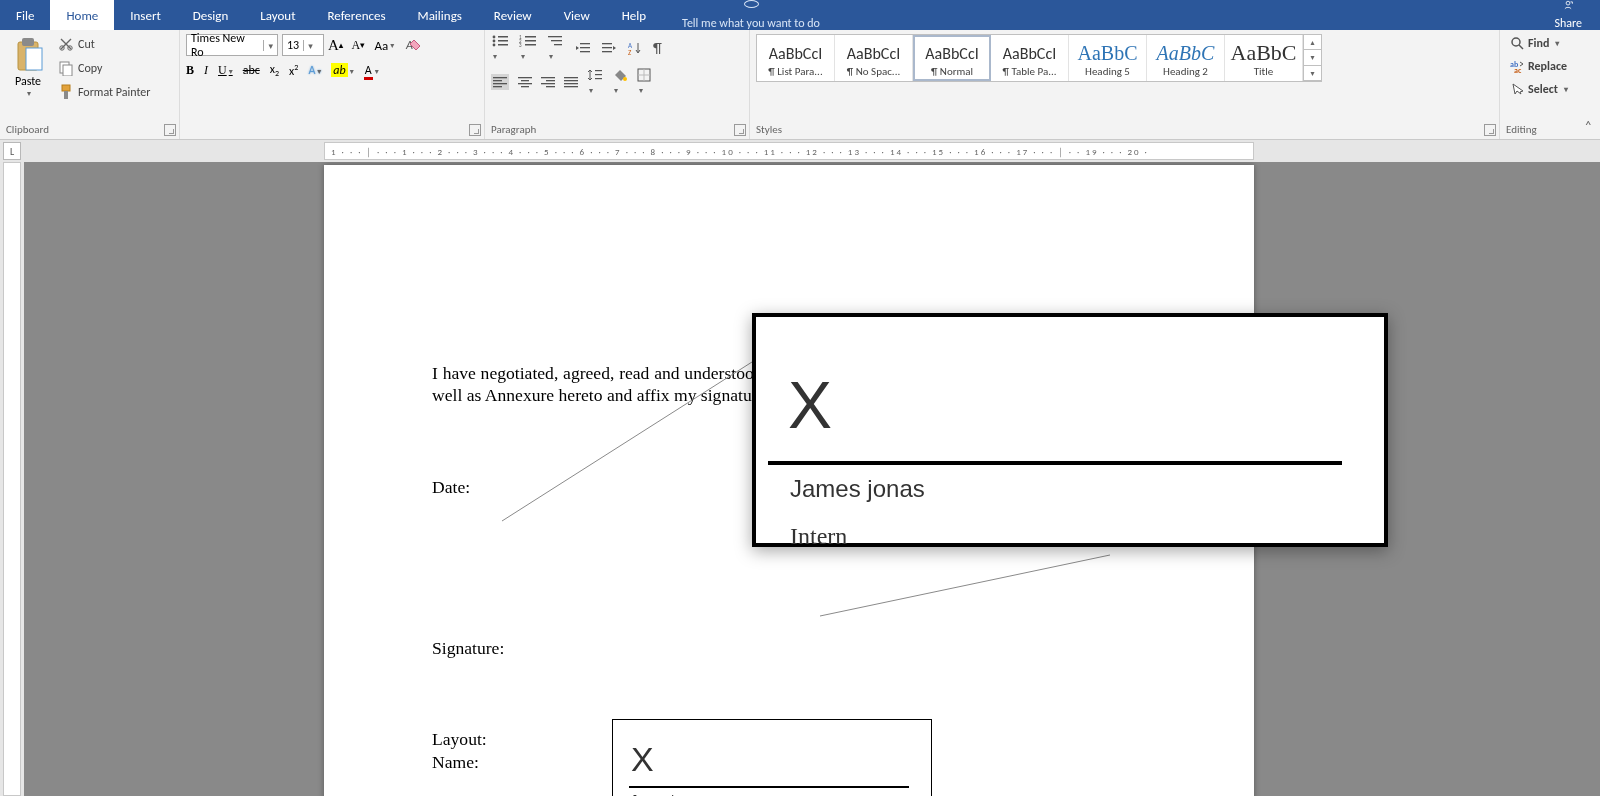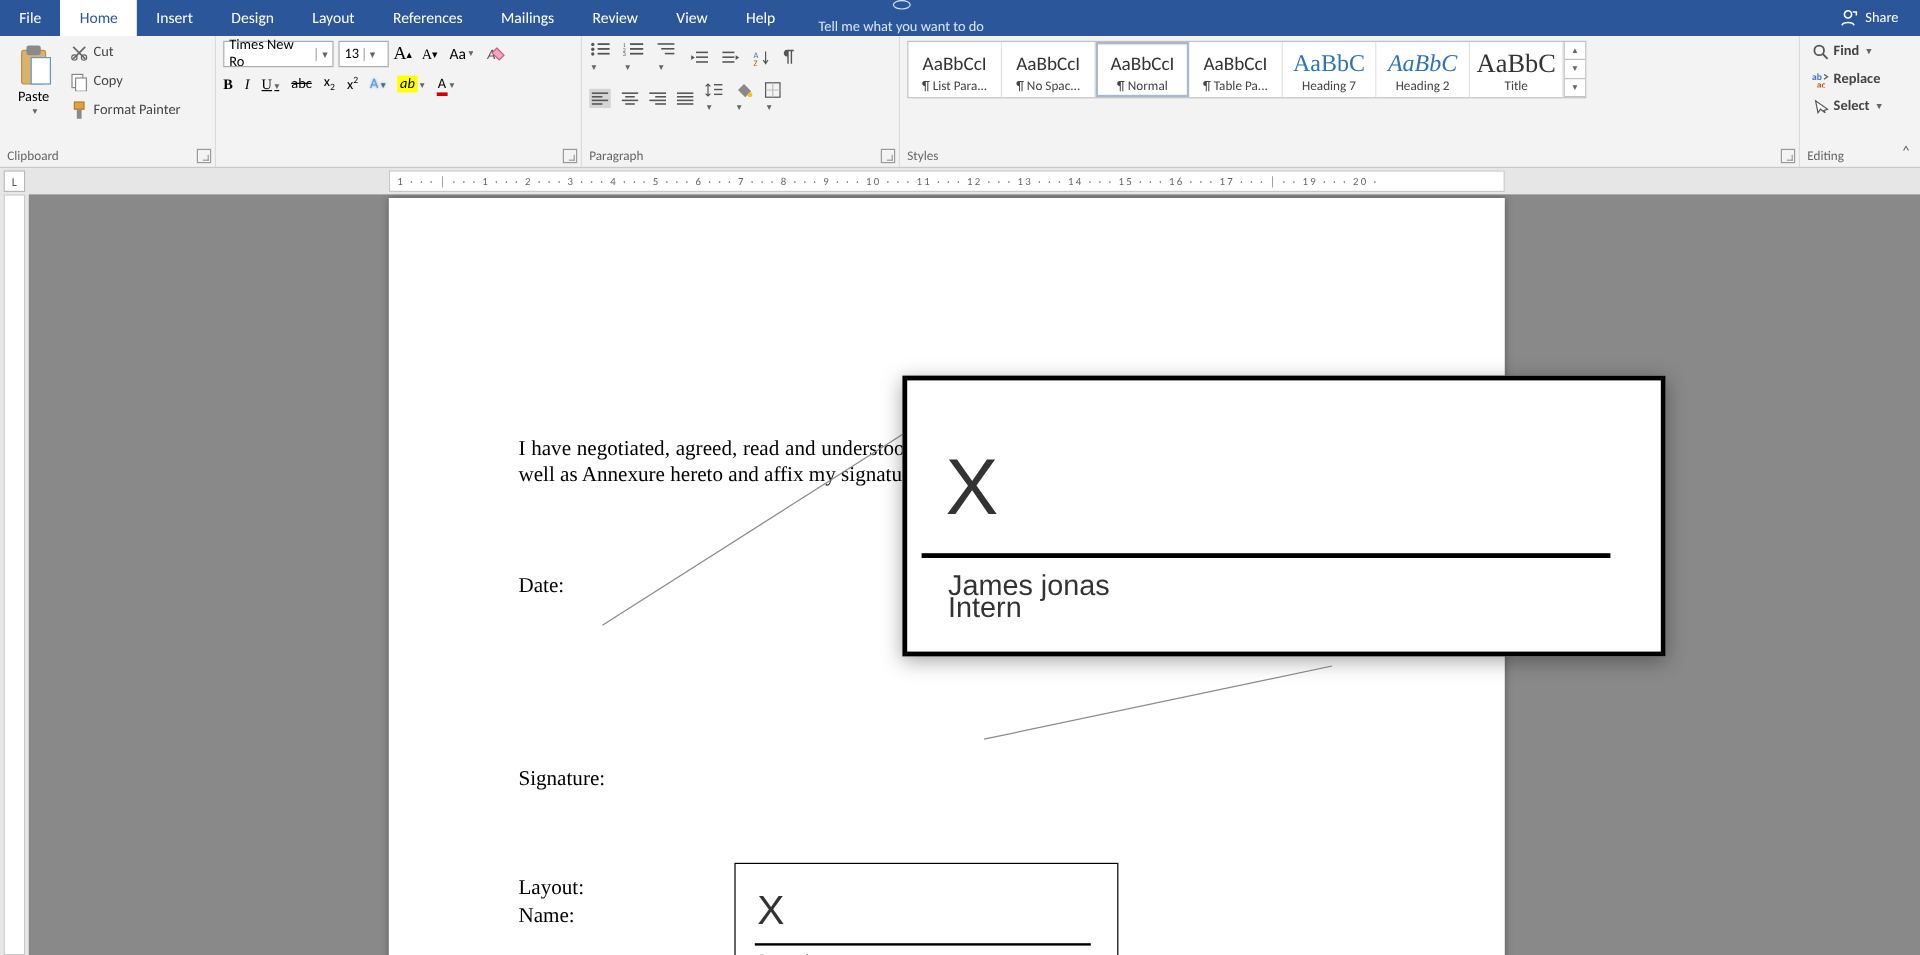--- a/index.html
+++ b/index.html
@@ -4,21 +4,21 @@
 <style>
 * { box-sizing: border-box; margin: 0; padding: 0; }
 body { font-family: "Segoe UI", Calibri, sans-serif; font-size: 12px; background: #e6e6e6; overflow: hidden; width: 1600px; height: 796px; position: relative; }
 
 
 .tabbar { background: #2b579a; height: 30px; display: flex; align-items: stretch; color: #fff; position: relative; }
 .tabbar .tab { padding: 0 16px; display: flex; align-items: center; font-size: 13px; cursor: pointer; }
 .tabbar .tab.active { background: #fff; color: #2b579a; }
 .tabbar .tellme { display: flex; align-items: center; color: #d8e5f6; margin-left: 20px; gap: 8px; flex-direction: column; }
 .tabbar .bulb { width: 15px; height: 15px; border: 1.2px solid #d8e5f6; border-radius: 50%; position: relative; }
-.tabbar .share { margin-left: auto; padding: 0 18px; display: flex; align-items: center; gap: 6px; color: #fff; }
+.tabbar .share { margin-left: auto; padding: 0 18px; display: flex; align-items: center; gap: 6px; color: #fff; flex-direction: column; }
 
 
 .ribbon { background: #f3f3f3; border-bottom: 1px solid #c9c9c9; height: 110px; display: flex; position: relative; }
 .group { border-right: 1px solid #dcdcdc; display: flex; flex-direction: column; padding: 4px 6px 0 6px; position: relative; }
 .group .body { flex: 1; display: flex; align-items: flex-start; }
 .group .label { text-align: left; font-size: 11px; color: #666; padding: 2px 0 3px; position: relative; }
 .group .launcher { position: absolute; right: 3px; bottom: 3px; width: 12px; height: 12px; border: 1px solid #9a9a9a; }
 .group .launcher::after { content: ""; position: absolute; right: 1px; bottom: 1px; width: 4px; height: 4px; border-right: 1px solid #9a9a9a; border-bottom: 1px solid #9a9a9a; }
 
 .btn { display: flex; align-items: center; gap: 4px; padding: 2px 4px; cursor: pointer; color: #444; font-size: 12px; }
@@ -66,21 +66,21 @@
 .sigbox-sm .nm { position: absolute; left: 18px; top: 73px; font-family: "Segoe UI", sans-serif; font-size: 12.5px; color: #333; }
 
 
 .callout-line { position: absolute; stroke: #8a8a8a; stroke-width: 1; }
 
 
 .sigbox-lg { position: absolute; left: 752px; top: 313px; width: 636px; height: 234px; border: 4px solid #000; background: #fff; box-shadow: 0 4px 16px rgba(0,0,0,0.35); z-index: 50; }
 .sigbox-lg .x { font-family: "Segoe UI", sans-serif; font-size: 66px; position: absolute; left: 32px; top: 50px; color: #333; }
 .sigbox-lg .line { position: absolute; left: 12px; top: 144px; width: 574px; height: 4px; background: #000; }
 .sigbox-lg .nm { position: absolute; left: 34px; top: 158px; font-family: "Segoe UI", sans-serif; font-size: 24px; color: #333; }
-.sigbox-lg .rl { position: absolute; left: 34px; top: 176px; font-family: Liberation Sans, sans-serif; font-size: 24px; color: #333; }
+.sigbox-lg .rl { position: absolute; left: 34px; top: 206px; font-family: Liberation Serif, serif; font-size: 24px; color: #333; }
 
 .collapse-ribbon { position: absolute; right: 8px; bottom: 4px; font-size: 14px; color: #666; cursor: pointer; }
 
 svg { display: block; }
 </style>
 </head>
 <body>
 
 <div class="tabbar">
   <div class="tab">File</div>
@@ -302,21 +302,21 @@
           <div class="style-item sel">
             <div class="prev" style="font-family:Calibri;">AaBbCcI</div>
             <div class="nm">¶ Normal</div>
           </div>
           <div class="style-item">
             <div class="prev" style="font-family:Calibri;">AaBbCcI</div>
             <div class="nm">¶ Table Pa...</div>
           </div>
           <div class="style-item">
             <div class="prev" style="font-family:Calibri Light;font-size:20px;color:#2e74b5;">AaBbC</div>
-            <div class="nm">Heading 7</div>
+            <div class="nm">Heading 5</div>
           </div>
           <div class="style-item">
             <div class="prev" style="font-family:Calibri Light;font-style:italic;font-size:20px;color:#2e74b5;">AaBbC</div>
             <div class="nm">Heading 2</div>
           </div>
           <div class="style-item">
             <div class="prev" style="font-family:Calibri Light;font-size:22px;">AaBbC</div>
             <div class="nm">Title</div>
           </div>
           <div class="gallery-side">

